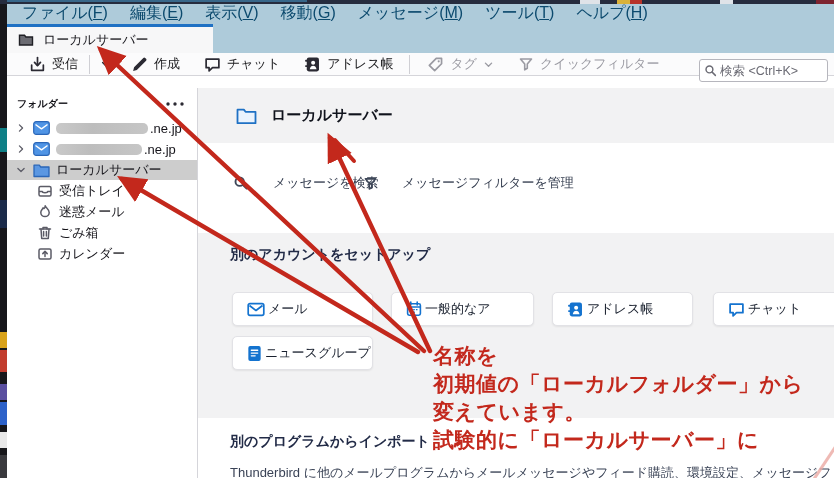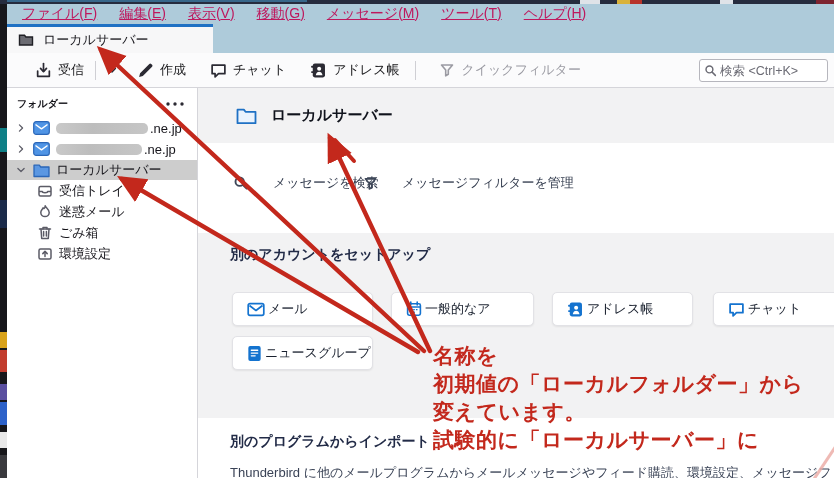--- a/index.html
+++ b/index.html
@@ -14,34 +14,34 @@
   #desktop-strip { position:absolute; left:0; top:0; width:7px; height:478px; background:#17171b; }
   #desktop-strip .seg { position:absolute; left:0; width:7px; }
 
   
   #top-edge { position:absolute; left:0; top:0; width:834px; height:4px; background:#262c3e; }
   #top-edge .frag { position:absolute; top:0; height:4px; }
 
   
   #topbar { position:absolute; left:7px; top:4px; width:827px; height:49px; background:var(--topbar); }
   #menubar { display:flex; align-items:center; height:20px; padding-left:4px; }
-  .menu-item { padding:2px 11px 3px 11px; font-size:14px; color:#be185d; cursor:default;text-decoration:underline; }
+  .menu-item { padding:2px 11px 3px 11px; font-size:16px; color:#0c4a6e; cursor:default; }
   .menu-item .u { text-decoration:underline; }
   #tab-active {
     position:absolute; left:0; top:20px; width:206px; height:29px;
     background:#f7f7f8; border-top:3px solid var(--accent);
     display:flex; align-items:center; gap:9px; padding-left:11px;
     font-size:13px; color:#15141a;
   }
 
   
   #toolbar {
-    position:absolute; left:7px; top:53px; width:827px; height:35px;
+    position:absolute; left:7px; top:53px; width:827px; height:23px;
     background:#fbfbfc; border-bottom:1px solid #d5d5da;
-    display:flex; align-items:center; padding-left:22px; font-size:13px;
+    display:flex; align-items:center; padding-left:16px; font-size:13px;
   }
   .tb-btn { display:flex; align-items:center; gap:6px; padding:4px 6px; border-radius:3px; color:#18181b; }
   .tb-btn.disabled { color:#9a9aa2; }
   .tb-sep { width:1px; height:19px; background:#cfcfd4; margin:0 5px; }
   .tb-chevron { display:flex; align-items:center; padding:4px 5px; }
   #search-box {
     position:absolute; right:6px; top:6px; width:129px; height:23px;
     background:#fff; border:1px solid #b6b6bd; border-radius:3px;
     display:flex; align-items:center; padding:0 4px; gap:3px;
   }
@@ -164,20 +164,30 @@
       <svg class="ic" width="17" height="17" viewBox="0 0 16 16">
           <rect x="2.6" y="1.5" width="11.5" height="13" rx="2" fill="#2b2a33"></rect>
           <rect x="1" y="3.6" width="2.4" height="1.7" rx="0.8" fill="#2b2a33"></rect>
           <rect x="1" y="8.6" width="2.4" height="1.7" rx="0.8" fill="#2b2a33"></rect>
           <circle cx="8.6" cy="6.3" r="1.9" fill="#fff"></circle>
           <path d="M5.4 12.4c.4-2.3 1.7-3.3 3.2-3.3s2.8 1 3.2 3.3z" fill="#fff"></path>
         </svg>
       <span>アドレス帳</span>
     </div>
     <div class="tb-sep" style="margin-left:10px"></div>
+    <div class="tb-btn disabled" style="margin-left:6px">
+      <svg class="ic" width="17" height="17" viewBox="0 0 16 16" fill="none" stroke="#9a9aa2" stroke-width="1.6" stroke-linejoin="round">
+          <path d="M8.7 2.3h5v5L7.2 13.8 2.2 8.8z"></path>
+          <circle cx="11" cy="5" r="1" fill="#9a9aa2" stroke="none"></circle>
+        </svg>
+      <span>タグ</span>
+      <svg class="ic" width="11" height="11" viewBox="0 0 16 16" fill="none" stroke="#9a9aa2" stroke-width="2" stroke-linecap="round" stroke-linejoin="round">
+          <path d="M3.5 6l4.5 4.5L12.5 6"></path>
+        </svg>
+    </div>
     <div class="tb-btn disabled" style="margin-left:12px">
       <svg class="ic" width="16" height="16" viewBox="0 0 16 16" fill="none" stroke="#9a9aa2" stroke-width="1.6" stroke-linejoin="round">
           <path d="M2.5 3h11L9.3 8v4.3l-2.6 1.5V8z"></path>
         </svg>
       <span>クイックフィルター</span>
     </div>
     <div id="search-box">
       <svg class="ic" width="13" height="13" viewBox="0 0 16 16" fill="none" stroke="#6b6b74" stroke-width="1.8" stroke-linecap="round">
           <circle cx="6.7" cy="6.7" r="4.2"></circle>
           <path d="M10 10l4 4"></path>
@@ -253,21 +263,21 @@
           <path d="M6.6 6.5v4.6M9.4 6.5v4.6"></path>
         </svg>
       <span>ごみ箱</span>
     </div>
     <div class="srow sub">
       <svg class="ic" width="16" height="16" viewBox="0 0 16 16" fill="none" stroke="#5b5b66" stroke-width="1.5" stroke-linecap="round" stroke-linejoin="round">
           <rect x="2" y="3" width="12" height="10" rx="1.5"></rect>
           <path d="M8 10.5V5.8"></path>
           <path d="M5.8 7.6L8 5.4l2.2 2.2"></path>
         </svg>
-      <span>環境設定</span>
+      <span>カレンダー</span>
     </div>
   </div>
 
   <div id="content">
     <div class="band1">
       <svg class="ic" width="21" height="18" viewBox="0 0 17 15">
           <path d="M1 2.2h5.3l1.4 1.8H16v9.5H1z" fill="#eaf3fd" stroke="#1f71c4" stroke-width="1.5" stroke-linejoin="round"></path>
         </svg>
       <span class="ctitle">ローカルサーバー</span>
     </div>

